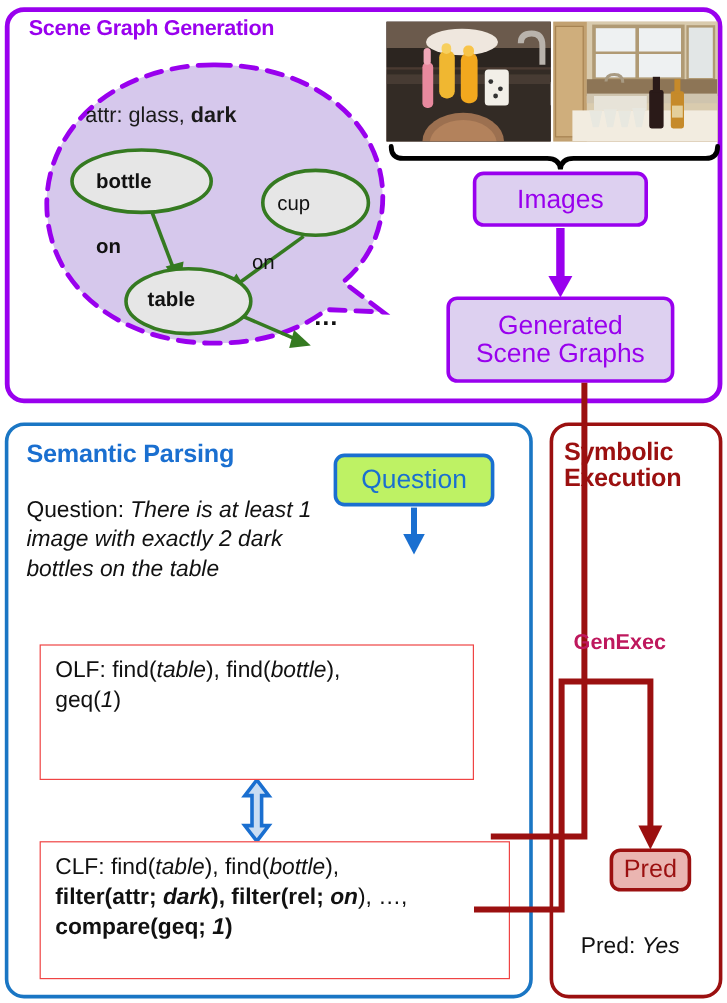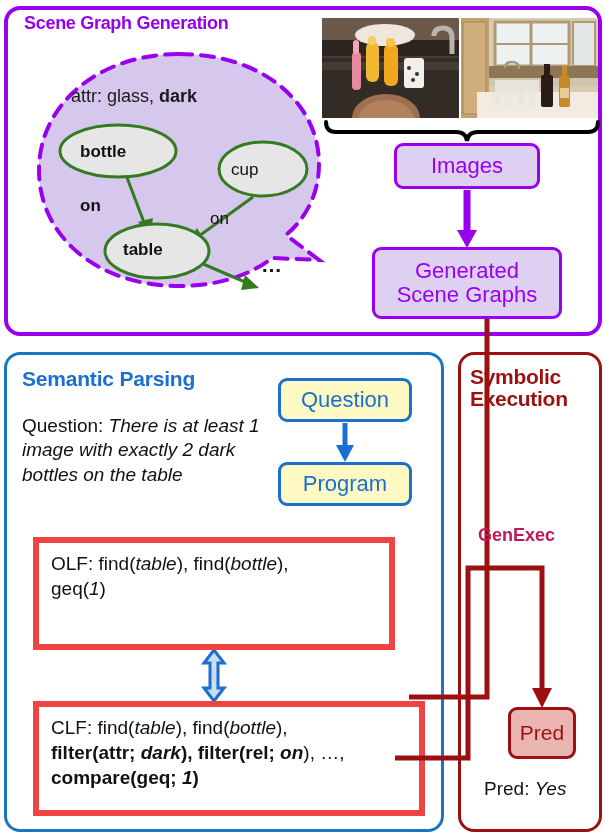--- a/index.html
+++ b/index.html
@@ -148,21 +148,21 @@
     border-radius: 9px;
     z-index: 25;
     line-height: 1.08;
   }
   .nodebox-purple {
     background: #ddd0f0;
     border: 3px solid #9900ee;
     color: #9900ee;
   }
   .nodebox-blue {
-    background: #fef9c3;
+    background: #bef264;
     border: 3px solid #1a6fd0;
     color: #1a6fd0;
     text-align: center;
   }
   .nodebox-red {
     background: #eab5b1;
     border: 3px solid #9b1010;
     color: #9b1010;
   }
   #box-images {
@@ -180,21 +180,21 @@
     width: 134px; height: 44px;
     font-size: 22px;
   }
   #box-program {
     left: 278px; top: 462px;
     width: 134px; height: 44px;
     font-size: 22px;
   }
   #box-pred {
     left: 508px; top: 707px;
-    width: 68px; height: 52px;
+    width: 68px; height: 36px;
     font-size: 21px;
   }
 
   
   #question-text {
     position: absolute;
     left: 22px; top: 414px;
     width: 252px;
     font-size: 19px;
     line-height: 1.28;
@@ -219,21 +219,21 @@
     color: #111111;
     z-index: 40;
     white-space: nowrap;
   }
   #pred-result .pr-val { font-style: italic; }
 
   
   .lfbox {
     position: absolute;
     box-sizing: border-box;
-    border: 6px solid #ef4444;
+    border: 1px solid #ef4444;
     background: #ffffff;
     padding: 8px 10px 8px 12px;
     font-size: 19px;
     line-height: 1.32;
     color: #111111;
     z-index: 30;
   }
   #box-olf {
     left: 33px; top: 537px;
     width: 362px; height: 113px;
@@ -405,21 +405,20 @@
   <div class="nodebox nodebox-purple" id="box-gsg">
     <div>
       <div>Generated</div>
       <div>Scene Graphs</div>
     </div>
   </div>
 
   <div class="nodebox nodebox-purple" id="box-images">Images</div>
 
   <div class="nodebox nodebox-blue" id="box-question">Question</div>
-  <div class="nodebox nodebox-blue" id="box-program">Program</div>
   <div class="nodebox nodebox-red" id="box-pred">Pred</div>
 
   <div class="panel-title" id="title-sgg">Scene Graph Generation</div>
   <div class="panel-title" id="title-sp">Semantic Parsing</div>
   <div class="panel-title" id="title-se">Symbolic Execution</div>
 
   <div id="question-text"><span class="q-label">Question: </span><span class="q-body">There is at least 1 image with exactly 2 dark bottles on the table</span></div>
 
   <div class="lfbox" id="box-olf">
     <div><span>OLF: </span><span>find(</span><i>table</i><span>), find(</span><i>bottle</i><span>),</span></div>

